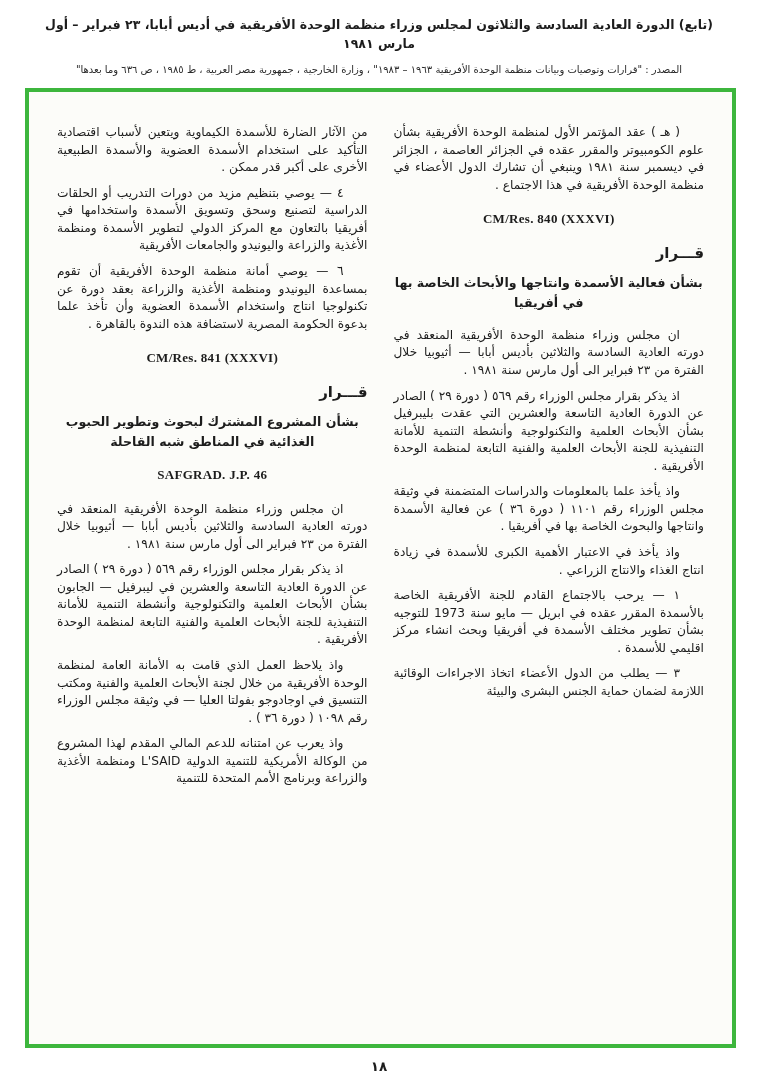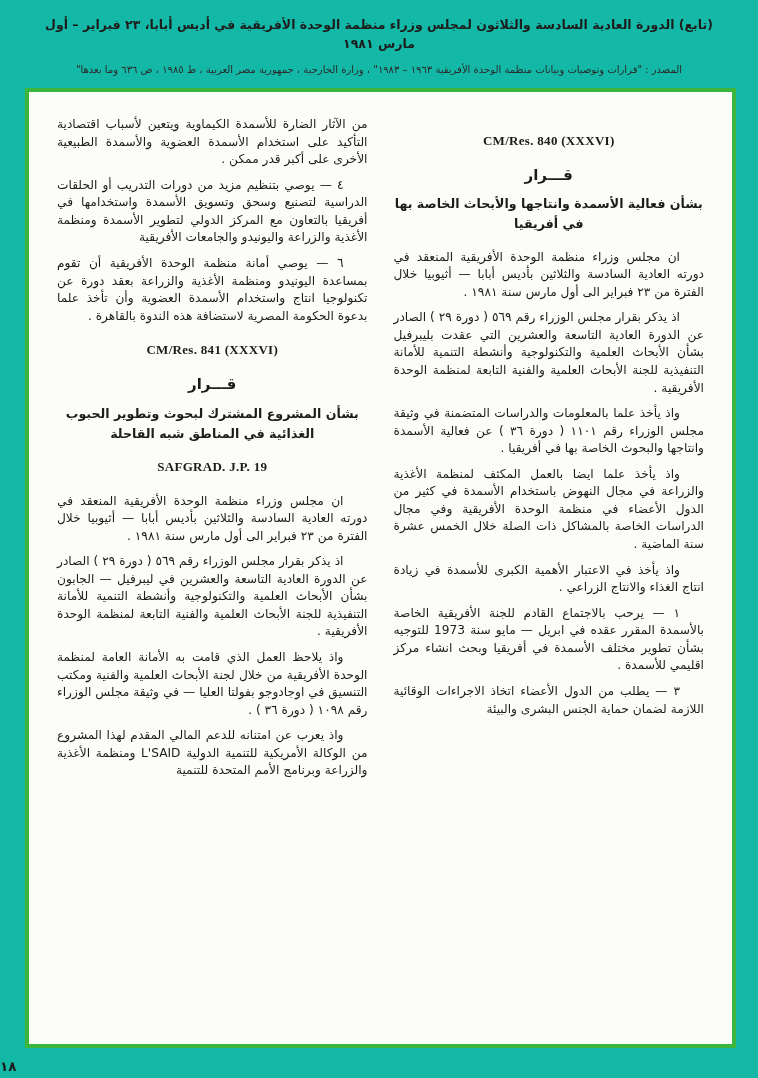--- a/index.html
+++ b/index.html
@@ -1,92 +1,92 @@
 <!DOCTYPE html>
 <html lang="ar"><head>
 <meta charset="utf-8">
 <style>
   html,body{margin:0;padding:0;background:#e9e9e6;}
   .page{
     position:relative;
     width:758px;height:1078px;
     margin:0 auto;
-    background:#14b8a6;
+    background:#ffffff;
     font-family:"DejaVu Sans",sans-serif;
     color:#1c1c1c;
     overflow:hidden;
   }
   .header{
     position:absolute;top:16px;left:28px;right:28px;
     direction:rtl;text-align:center;
   }
   .header-line1{font-weight:700;font-size:12.5px;letter-spacing:0;line-height:1.5;}
   .header-line2{font-size:10px;margin-top:9px;color:#2a2a2a;line-height:1.4;}
   .frame{
     position:absolute;top:88px;left:25px;right:22px;bottom:30px;
     border:4px solid #3db63d;
     padding:24px 28px 8px;
     overflow:hidden;
     background:#fcfcf9;
   }
   .cols{display:flex;direction:rtl;gap:26px;height:100%;}
   .col{flex:1;direction:rtl;font-size:12.2px;line-height:1.44;}
-  .block{margin:0 0 8px;}
+  .block{margin:8px 0 8px;}
   .para{text-align:justify;text-indent:24px;}
   .para-cont{text-align:justify;text-indent:0;}
   .ref{
     direction:ltr;text-align:center;
     font-family:"Liberation Serif",serif;
     font-weight:700;font-size:13px;
     margin:16px 0 14px;letter-spacing:.3px;
   }
-  .title{text-align:center;font-weight:700;font-size:15px;margin:4px 0 8px;letter-spacing:1px;}
+  .title{font-weight:700;font-size:15px;margin:4px 0 8px;letter-spacing:1px;}
   .subject{text-align:center;font-weight:700;font-size:12.6px;line-height:1.6;margin:0 0 14px;}
   .code{
     direction:ltr;text-align:center;
     font-family:"Liberation Serif",serif;
     font-weight:700;font-size:13px;margin:0 0 16px;letter-spacing:.3px;
   }
   .pagenum{
     position:absolute;bottom:4px;left:0;right:0;
-    font-size:13.5px;font-weight:700;
+    text-align:center;font-size:13.5px;font-weight:700;
   }
 </style>
 </head>
 <body>
 
 <div class="page">
 
   <div class="header">
     <div class="header-line1">(تابع) الدورة العادية السادسة والثلاثون لمجلس وزراء منظمة الوحدة الأفريقية في أديس أبابا، ٢٣ فبراير – أول مارس ١٩٨١</div>
     <div class="header-line2">المصدر : "قرارات وتوصيات وبيانات منظمة الوحدة الأفريقية ١٩٦٣ – ١٩٨٣" ، وزارة الخارجية ، جمهورية مصر العربية ، ط ١٩٨٥ ، ص ٦٣٦ وما بعدها"</div>
   </div>
 
   <div class="frame">
     <div class="cols">
       <div class="col">
+          <div class="block para">( هـ ) عقد المؤتمر الأول لمنظمة الوحدة الأفريقية بشأن علوم الكومبيوتر والمقرر عقده في الجزائر العاصمة ، الجزائر في ديسمبر سنة ١٩٨١ وينبغي أن تشارك الدول الأعضاء في منظمة الوحدة الأفريقية في هذا الاجتماع .</div>
           <div class="block ref">CM/Res. 840 (XXXVI)</div>
           <div class="block title">قـــرار</div>
           <div class="block subject">بشأن فعالية الأسمدة وانتاجها والأبحاث الخاصة بها في أفريقيا</div>
           <div class="block para">ان مجلس وزراء منظمة الوحدة الأفريقية المنعقد في دورته العادية السادسة والثلاثين بأديس أبابا — أثيوبيا خلال الفترة من ٢٣ فبراير الى أول مارس سنة ١٩٨١ .</div>
           <div class="block para">اذ يذكر بقرار مجلس الوزراء رقم ٥٦٩ ( دورة ٢٩ ) الصادر عن الدورة العادية التاسعة والعشرين التي عقدت بليبرفيل بشأن الأبحاث العلمية والتكنولوجية وأنشطة التنمية للأمانة التنفيذية للجنة الأبحاث العلمية والفنية التابعة لمنظمة الوحدة الأفريقية .</div>
           <div class="block para">واذ يأخذ علما بالمعلومات والدراسات المتضمنة في وثيقة مجلس الوزراء رقم ١١٠١ ( دورة ٣٦ ) عن فعالية الأسمدة وانتاجها والبحوث الخاصة بها في أفريقيا .</div>
-          <div class="block para">واذ يأخذ علما ايضا بالعمل المكثف لمنظمة الأغذية والزراعة في مجال النهوض باستخدام الأسمدة في كثير من الدول الأعضاء في منظمة الوحدة الأفريقية وفي مجال الدراسات الخاصة بالمشاكل ذات الصلة خلال الخمس عشرة سنة الماضية .</div>
           <div class="block para">واذ يأخذ في الاعتبار الأهمية الكبرى للأسمدة في زيادة انتاج الغذاء والانتاج الزراعي .</div>
           <div class="block para">١ — يرحب بالاجتماع القادم للجنة الأفريقية الخاصة بالأسمدة المقرر عقده في ابريل — مايو سنة 1973 للتوجيه بشأن تطوير مختلف الأسمدة في أفريقيا وبحث انشاء مركز اقليمي للأسمدة .</div>
           <div class="block para">٣ — يطلب من الدول الأعضاء اتخاذ الاجراءات الوقائية اللازمة لضمان حماية الجنس البشرى والبيئة</div>
         </div>
       <div class="col">
           <div class="block para-cont">من الآثار الضارة للأسمدة الكيماوية ويتعين لأسباب اقتصادية التأكيد على استخدام الأسمدة العضوية والأسمدة الطبيعية الأخرى على أكبر قدر ممكن .</div>
           <div class="block para">٤ — يوصي بتنظيم مزيد من دورات التدريب أو الحلقات الدراسية لتصنيع وسحق وتسويق الأسمدة واستخدامها في أفريقيا بالتعاون مع المركز الدولي لتطوير الأسمدة ومنظمة الأغذية والزراعة واليونيدو والجامعات الأفريقية</div>
           <div class="block para">٦ — يوصي أمانة منظمة الوحدة الأفريقية أن تقوم بمساعدة اليونيدو ومنظمة الأغذية والزراعة بعقد دورة عن تكنولوجيا انتاج واستخدام الأسمدة العضوية وأن تأخذ علما بدعوة الحكومة المصرية لاستضافة هذه الندوة بالقاهرة .</div>
           <div class="block ref">CM/Res. 841 (XXXVI)</div>
           <div class="block title">قـــرار</div>
           <div class="block subject">بشأن المشروع المشترك لبحوث وتطوير الحبوب الغذائية في المناطق شبه القاحلة</div>
-          <div class="block code">SAFGRAD. J.P. 19</div>
+          <div class="block code">SAFGRAD. J.P. 46</div>
           <div class="block para">ان مجلس وزراء منظمة الوحدة الأفريقية المنعقد في دورته العادية السادسة والثلاثين بأديس أبابا — أثيوبيا خلال الفترة من ٢٣ فبراير الى أول مارس سنة ١٩٨١ .</div>
           <div class="block para">اذ يذكر بقرار مجلس الوزراء رقم ٥٦٩ ( دورة ٢٩ ) الصادر عن الدورة العادية التاسعة والعشرين في ليبرفيل — الجابون بشأن الأبحاث العلمية والتكنولوجية وأنشطة التنمية للأمانة التنفيذية للجنة الأبحاث العلمية والفنية التابعة لمنظمة الوحدة الأفريقية .</div>
           <div class="block para">واذ يلاحظ العمل الذي قامت به الأمانة العامة لمنظمة الوحدة الأفريقية من خلال لجنة الأبحاث العلمية والفنية ومكتب التنسيق في اوجادوجو بفولتا العليا — في وثيقة مجلس الوزراء رقم ١٠٩٨ ( دورة ٣٦ ) .</div>
           <div class="block para">واذ يعرب عن امتنانه للدعم المالي المقدم لهذا المشروع من الوكالة الأمريكية للتنمية الدولية L'SAID ومنظمة الأغذية والزراعة وبرنامج الأمم المتحدة للتنمية</div>
         </div>
     </div>
   </div>
 
   <div class="pagenum">١٨</div>
 

